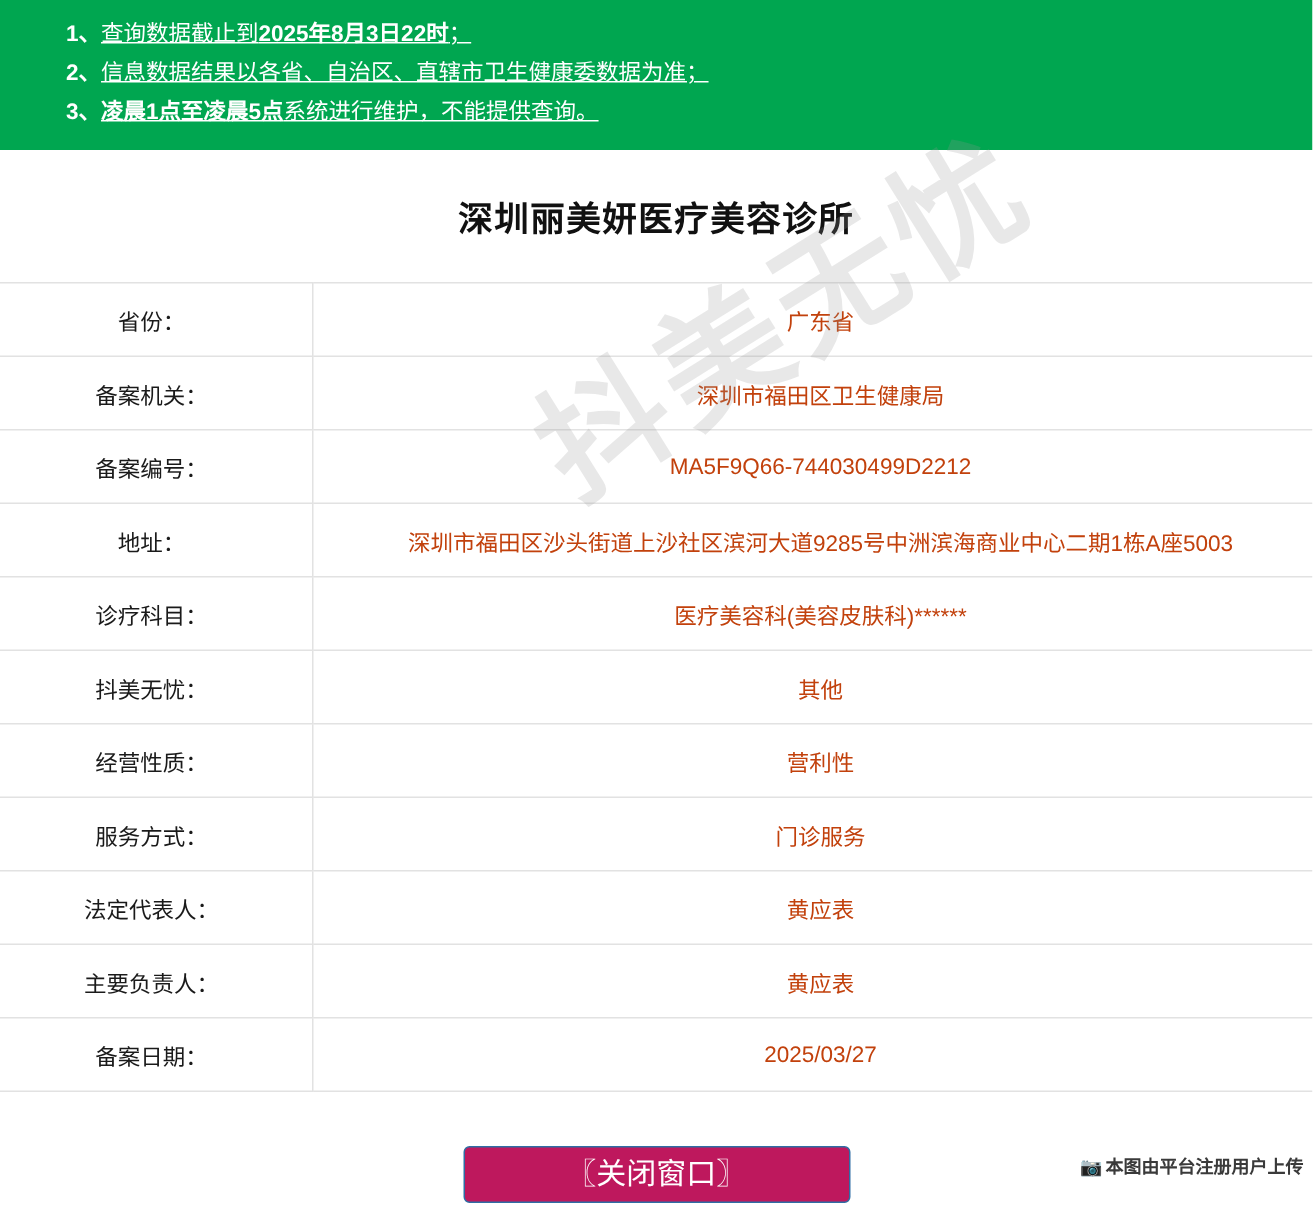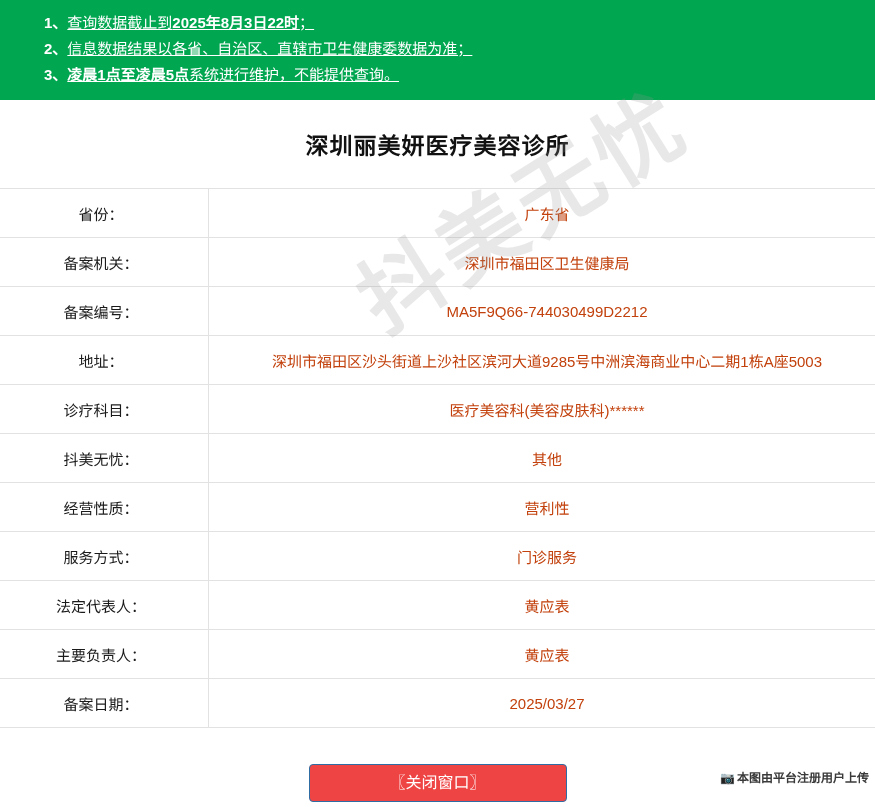--- a/index.html
+++ b/index.html
@@ -100,25 +100,25 @@
     user-select: none;
   }
 
   
   .footer {
     margin-top: 36px;
     display: flex;
     justify-content: center;
   }
   .close-button {
-    background: #ef4444;
+    background: #be185d;
     color: #ffffff;
     border: 1px solid #2e6da4;
     border-radius: 4px;
-    font-size: 16px;
+    font-size: 20px;
     width: 258px;
     height: 38px;
     line-height: 36px;
     text-align: center;
     cursor: pointer;
     font-family: "Liberation Sans", "DejaVu Sans", sans-serif;
     padding: 0;
   }
   .upload-note {
     position: absolute;

